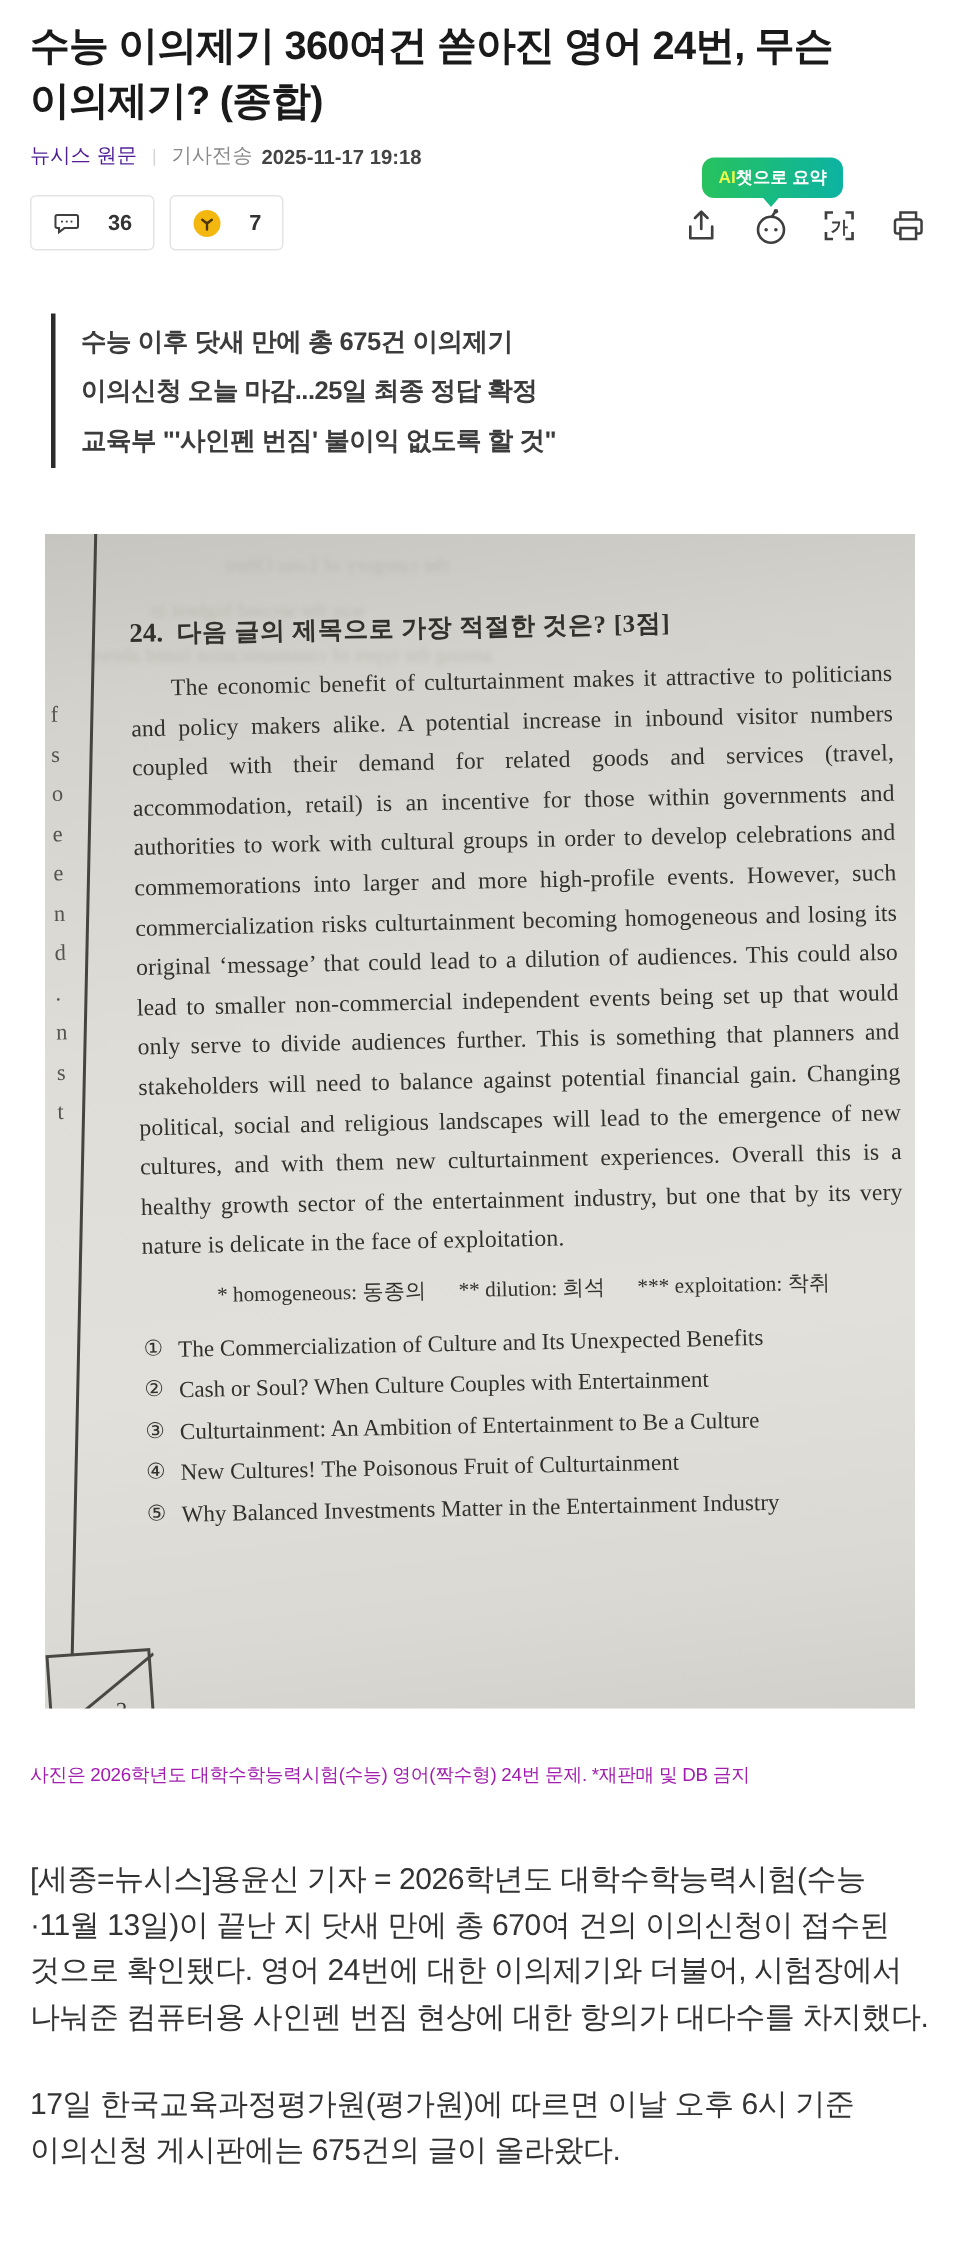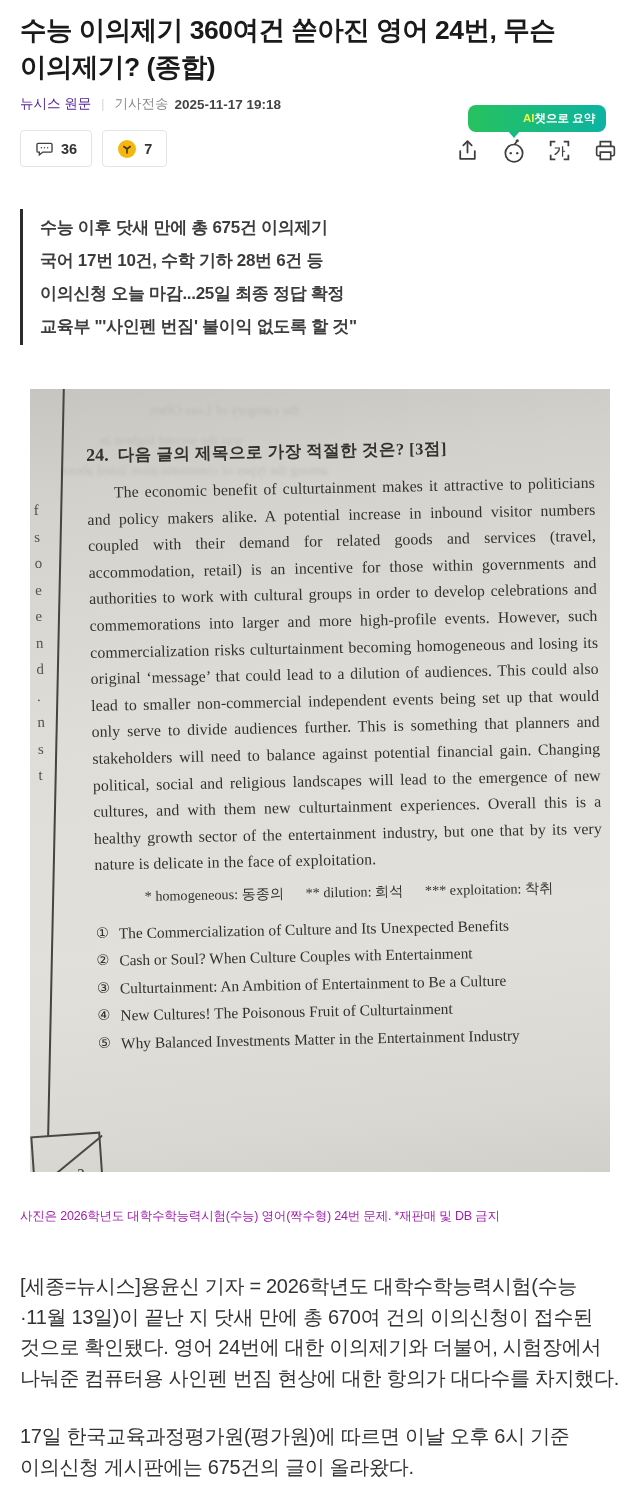--- a/index.html
+++ b/index.html
@@ -10,29 +10,29 @@
   
   .title { margin-top:12px; font-size:26.5px; line-height:37px; font-weight:800; color:#1a1a1a; letter-spacing:-0.5px; word-break:keep-all; }
   .meta-row { margin-top:9px; display:flex; align-items:center; font-size:13.5px; color:#777; }
   .meta-source { color:#4c1d95; }
   .meta-sep { margin:0 10px; color:#d5d5d5; font-size:12px; }
   .meta-label { color:#8a8a8a; margin-right:6px; }
   .meta-date { color:#444; font-weight:700; }
 
   .action-row { margin-top:17px; display:flex; align-items:flex-end; justify-content:space-between; height:37px; }
   .left-btns { display:flex; gap:10px; }
-  .pill-btn { display:flex; align-items:center; gap:7px; height:37px; padding:0 14px; border:1px solid #e4e4e4; border-radius:4px; background:#fff; font-size:14.5px; font-weight:700; color:#333; cursor:pointer; }
+  .pill-btn { display:flex; align-items:center; gap:18px; height:37px; padding:0 14px; border:1px solid #e4e4e4; border-radius:4px; background:#fff; font-size:14.5px; font-weight:700; color:#333; cursor:pointer; }
   .icons-wrap { position:relative; display:flex; align-items:center; gap:19px; padding-bottom:3px; }
   .tool-icon { width:27px; height:27px; display:flex; align-items:center; justify-content:center; cursor:pointer; background:none; border:none; }
   .ai-tooltip { position:absolute; top:-32px; left:14px; white-space:nowrap; background:linear-gradient(90deg,#27c25e,#0cb3a2); color:#fff; font-size:11.5px; font-weight:700; padding:6px 11px; border-radius:8px; }
-  .ai-tooltip .ai-prefix { color:#e8f94a;margin-left:44px; }
+  .ai-tooltip .ai-prefix { color:#e8f94a; }
   .ai-tooltip::after { content:""; position:absolute; left:40px; bottom:-6px; width:0; height:0; border-left:6px solid transparent; border-right:6px solid transparent; border-top:7px solid #15ba85; }
 
   
-  .quote-block { margin-top:42px; margin-left:0; border-left:3px solid #2b2b2b; padding:2px 0 2px 17px; }
+  .quote-block { margin-top:42px; margin-left:14px; border-left:3px solid #2b2b2b; padding:2px 0 2px 17px; }
   .quote-block p { font-size:17px; line-height:33px; font-weight:700; color:#3c3c3c; letter-spacing:-0.3px; }
 
   
   .photo { margin:44px 10px 0 10px; width:580px; height:783px; position:relative; overflow:hidden;
            background:linear-gradient(173deg,#c7c5bf 0%,#d4d2cc 14%,#dfddd7 42%,#e2e0da 68%,#dbd9d3 88%,#d2d0ca 100%); }
   .paper-ink { color:#33312d; font-family:"Liberation Serif", serif; }
   .bleed { position:absolute; color:#9aa59b; opacity:0.38; filter:blur(1.6px); transform:scaleX(-1); font-family:"Liberation Serif", serif; font-size:14px; white-space:nowrap; }
   .bleed.b1 { top:14px; left:120px; }
   .bleed.b2 { top:44px; left:70px; }
   .bleed.b3 { top:74px; left:30px; }
@@ -132,21 +132,20 @@
           <path d="M7 8 V3.5 h10 V8"></path>
           <rect x="3.5" y="8" width="17" height="9" rx="1.5"></rect>
           <path d="M7 13.5 h10 v7 H7 Z" fill="#fff"></path>
         </svg>
       </button>
     </div>
   </div>
 
   <div class="quote-block">
     <p>수능 이후 닷새 만에 총 675건 이의제기</p>
-    <p>국어 17번 10건, 수학 기하 28번 6건 등</p>
     <p>이의신청 오늘 마감...25일 최종 정답 확정</p>
     <p>교육부 "'사인펜 번짐' 불이익 없도록 할 것"</p>
   </div>
 
   <figure class="photo">
     <div class="bleed b1">the category of Loss Often</div>
     <div class="bleed b2">was the second highest in</div>
     <div class="bleed b3">among the types of communication listed above</div>
 
     <div class="margin-col">

